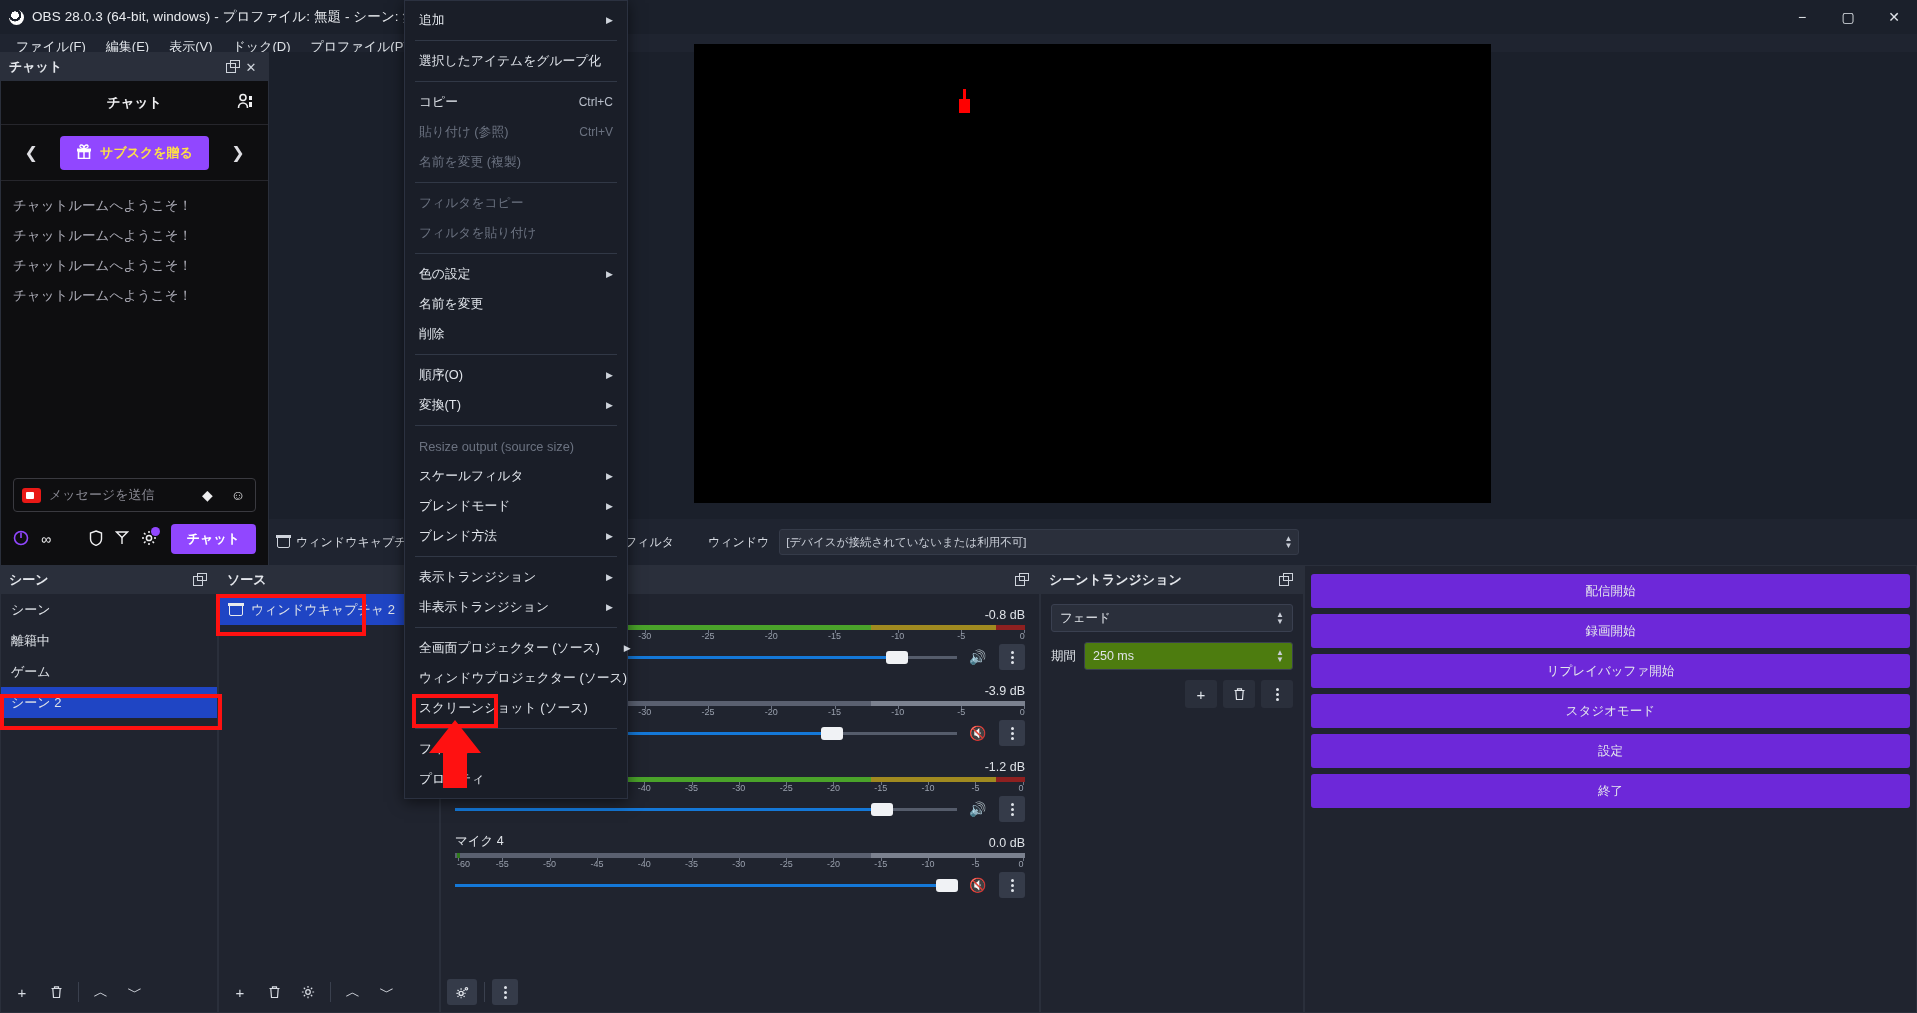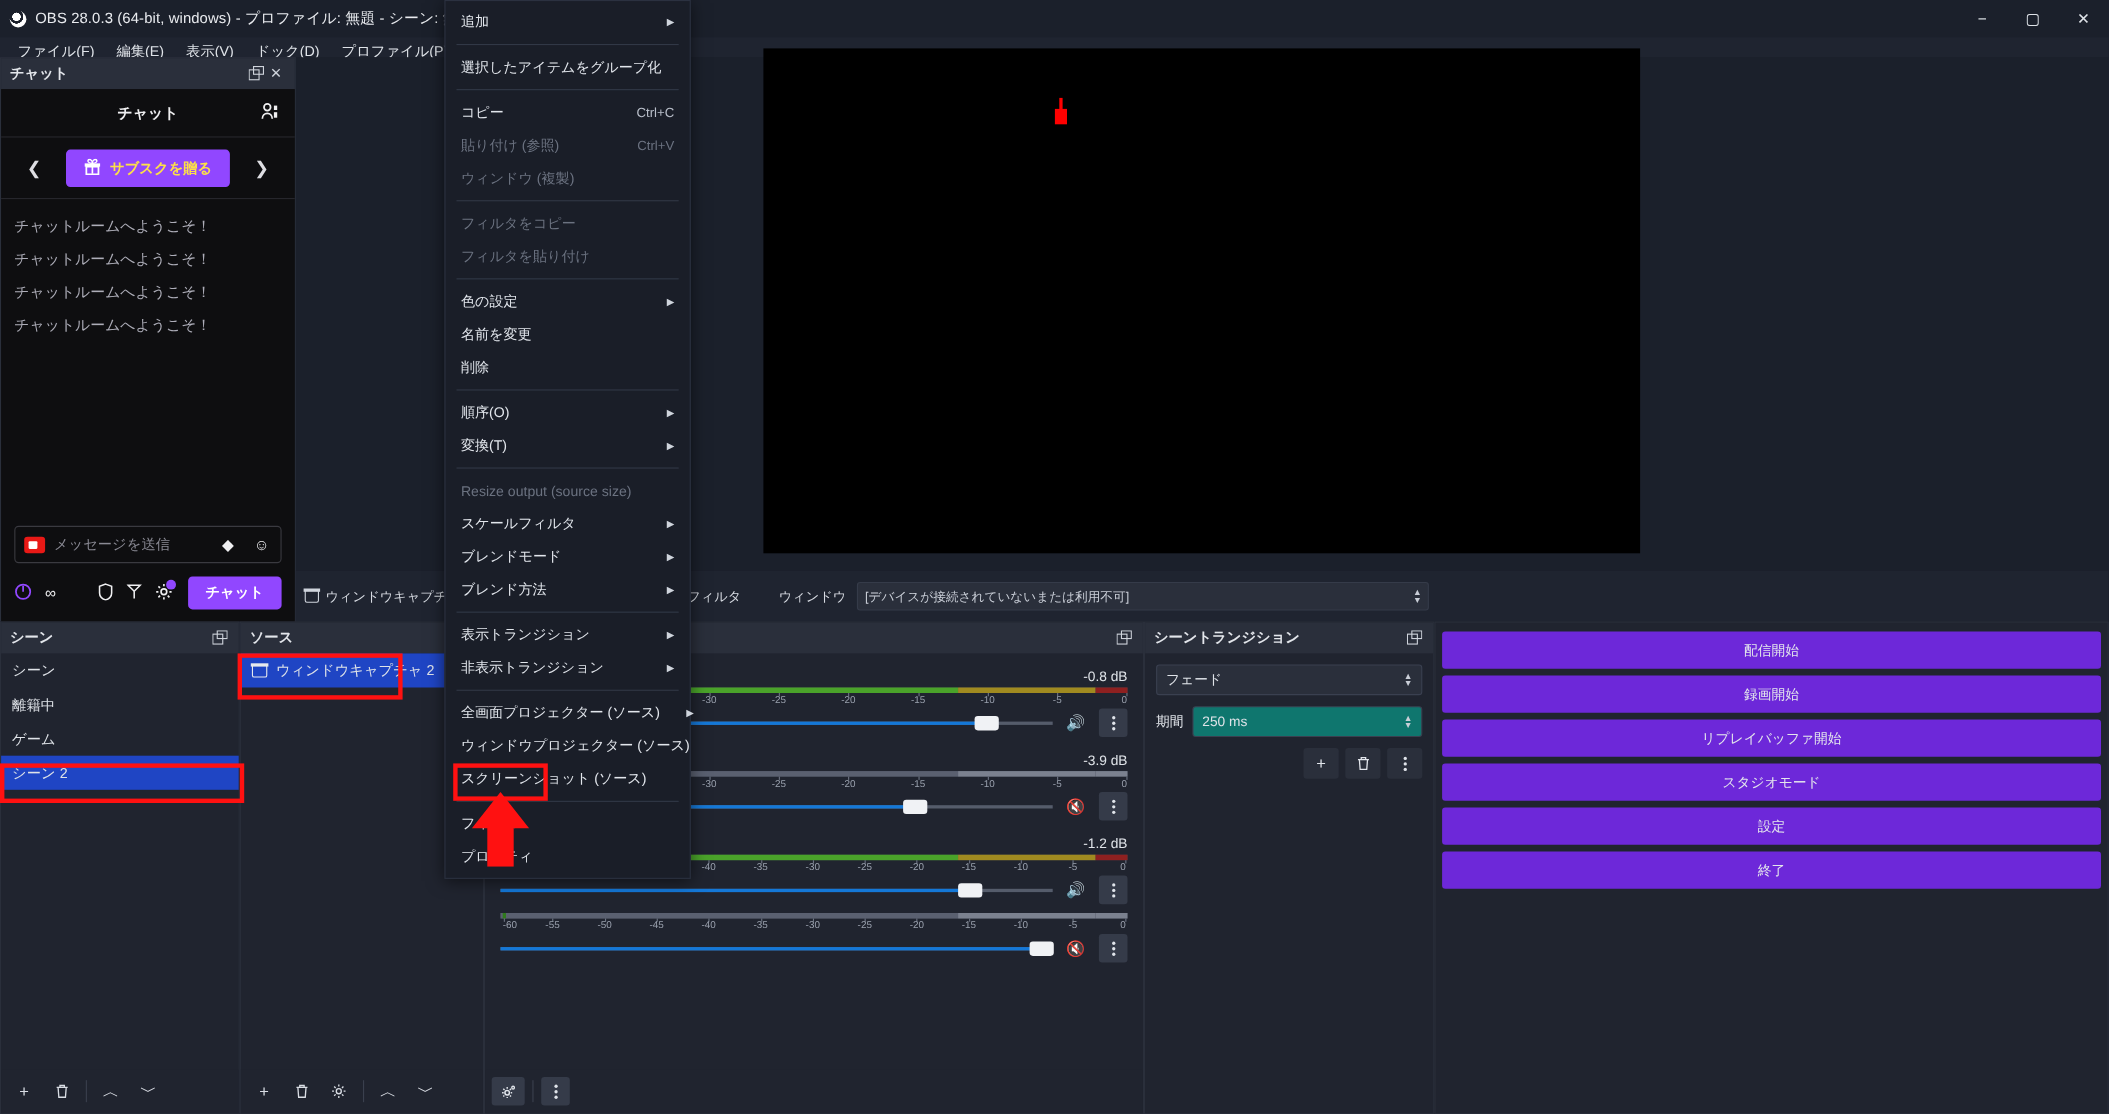--- a/index.html
+++ b/index.html
@@ -167,21 +167,21 @@
     align-items:center;justify-content:center;color:#e0e4ea;font-size:13px;line-height:4px;
     flex-direction:column; }
   .kebab b { width:3px;height:3px;background:#e0e4ea;border-radius:50%;margin:1px 0;display:block; }
 
   
   .trans-body { padding:10px 10px 0 10px; }
   .tcombo { height:28px; background:#2a2f3b; border:1px solid #3a4050; border-radius:3px;
     display:flex; align-items:center; padding:0 8px; font-size:12.5px; color:#dfe3e8; }
   .dur-row { display:flex; align-items:center; gap:8px; margin-top:10px; }
   .dur-lbl { font-size:12.5px; color:#dfe3e8; }
-  .dur-box { flex:1; height:28px; background:#0f766e; border:1px solid #3a4050; border-radius:3px;
+  .dur-box { flex:1; height:28px; background:#4d7c0f; border:1px solid #3a4050; border-radius:3px;
     display:flex; align-items:center; padding:0 8px; font-size:12.5px; color:#dfe3e8; }
   .trans-btns { display:flex; gap:6px; justify-content:flex-end; margin-top:10px; }
   .tbtn { width:32px;height:28px;background:#2a2f3b;border-radius:3px;display:flex;
     align-items:center;justify-content:center;color:#e2e6ec;font-size:15px; }
 
   
   .ctrl-body { padding:8px 6px 0 6px; display:flex; flex-direction:column; gap:6px; }
   .cbtn { height:34px; background:#6d28d9; border-radius:3px; display:flex; align-items:center;
     justify-content:center; font-size:12.5px; color:#e4e7ec; position:relative; }
   .ctrl-vcam { display:flex; gap:2px; }
@@ -556,20 +556,24 @@
             <span class="spk">🔊</span>
             <span class="kebab">
                 <b></b>
                 <b></b>
                 <b></b>
               </span>
           </div>
         </div>
 
         <div class="mix-row">
+          <div class="mix-top">
+            <span class="mix-name">マイク 4</span>
+            <span class="mix-db">0.0 dB</span>
+          </div>
           <div class="meter off">
             <span class="g" style="width:73%"></span>
               <span class="y" style="width:22%;background:#7b818f"></span>
               <span class="r" style="width:5%;background:#7b818f"></span>
             <span class="peak" style="left:0.3%;background:#2f7a1c"></span>
           </div>
           <div class="ticks">
             <i style="left:0.5%"></i>
               <span style="left:1.5%">-60</span>
             <i style="left:8.3%"></i>
@@ -702,21 +706,21 @@
     <div class="cmsep"></div>
     <div class="cmi">
       <span>コピー</span>
       <span class="sc">Ctrl+C</span>
     </div>
     <div class="cmi dis">
       <span>貼り付け (参照)</span>
       <span class="sc">Ctrl+V</span>
     </div>
     <div class="cmi dis">
-      <span>ウィンドウ (複製)</span>
+      <span>名前を変更 (複製)</span>
     </div>
     <div class="cmsep"></div>
     <div class="cmi dis">
       <span>フィルタをコピー</span>
     </div>
     <div class="cmi dis">
       <span>フィルタを貼り付け</span>
     </div>
     <div class="cmsep"></div>
     <div class="cmi">

